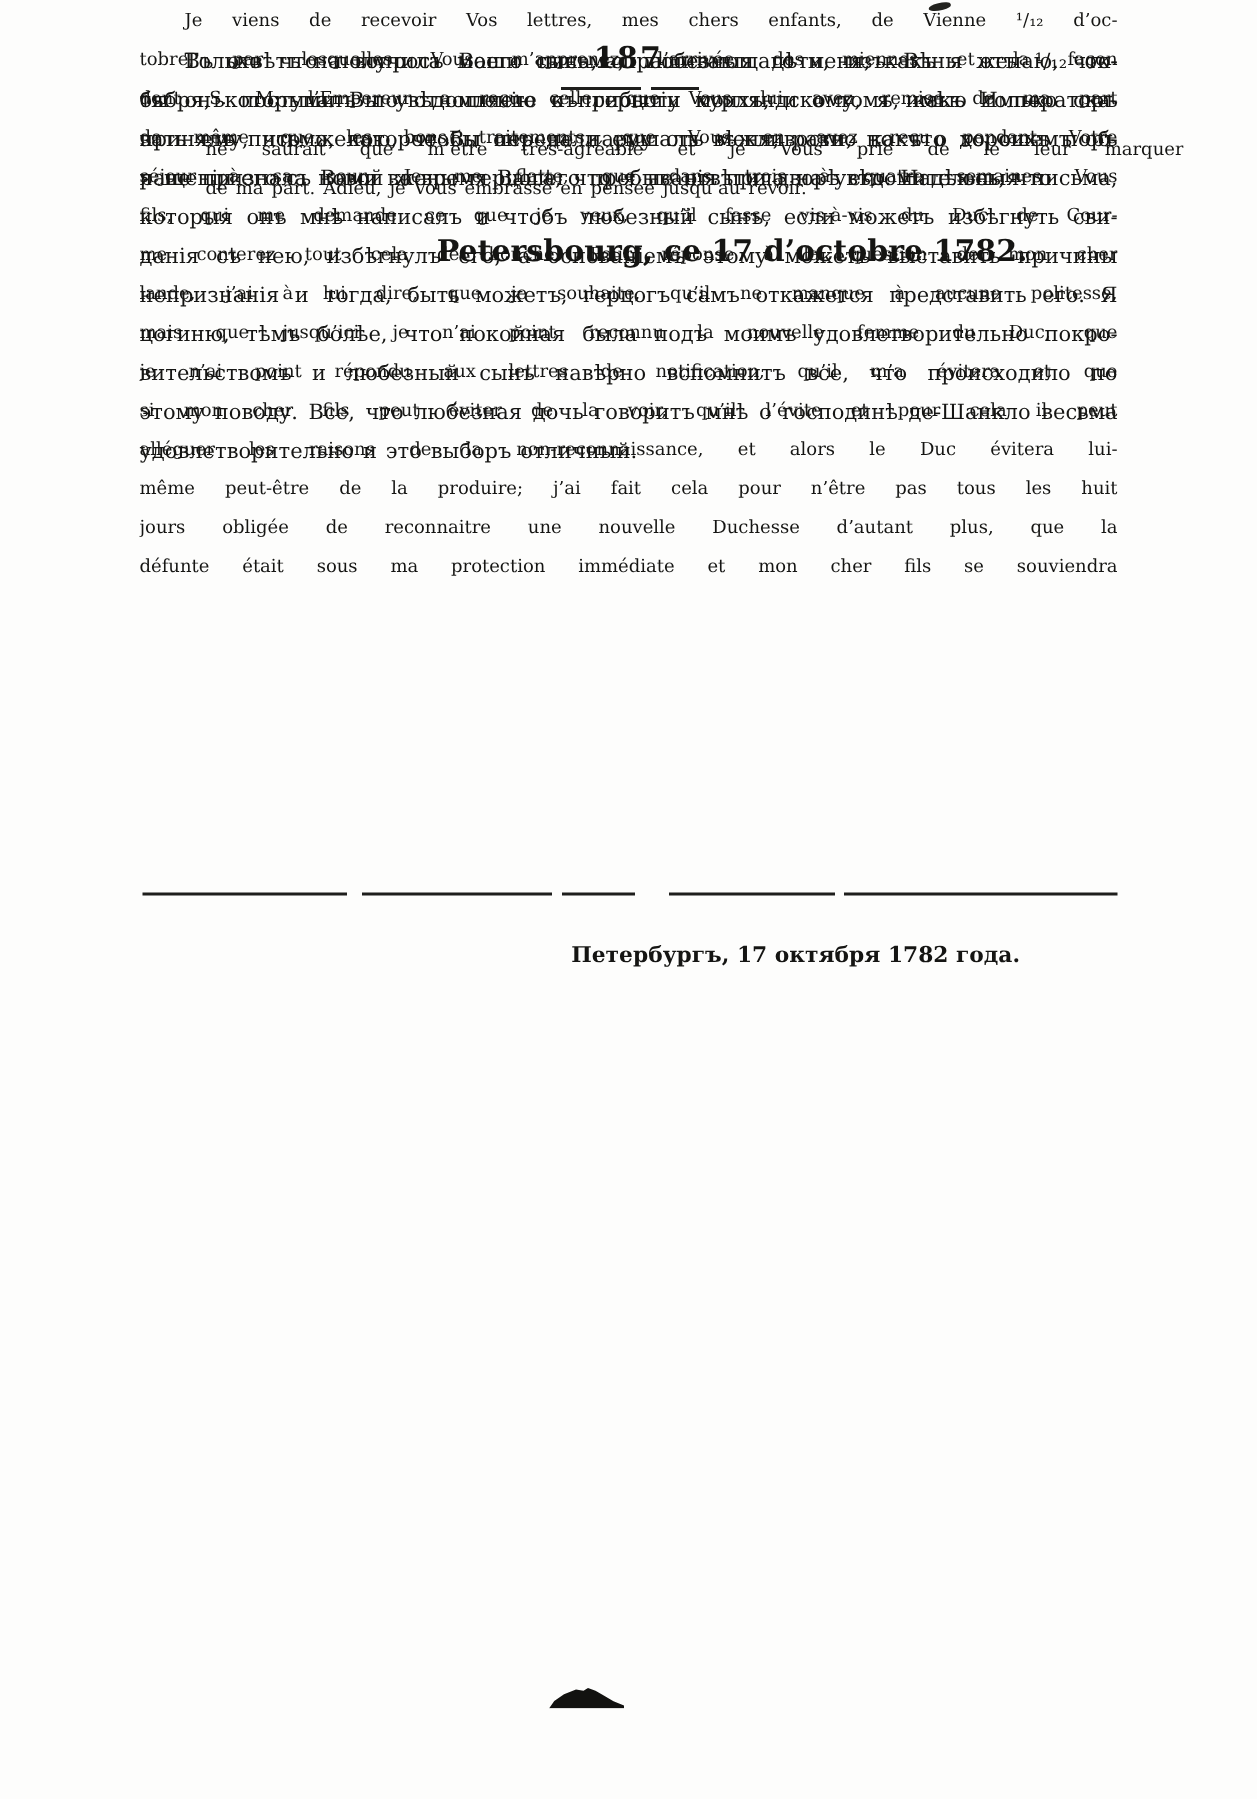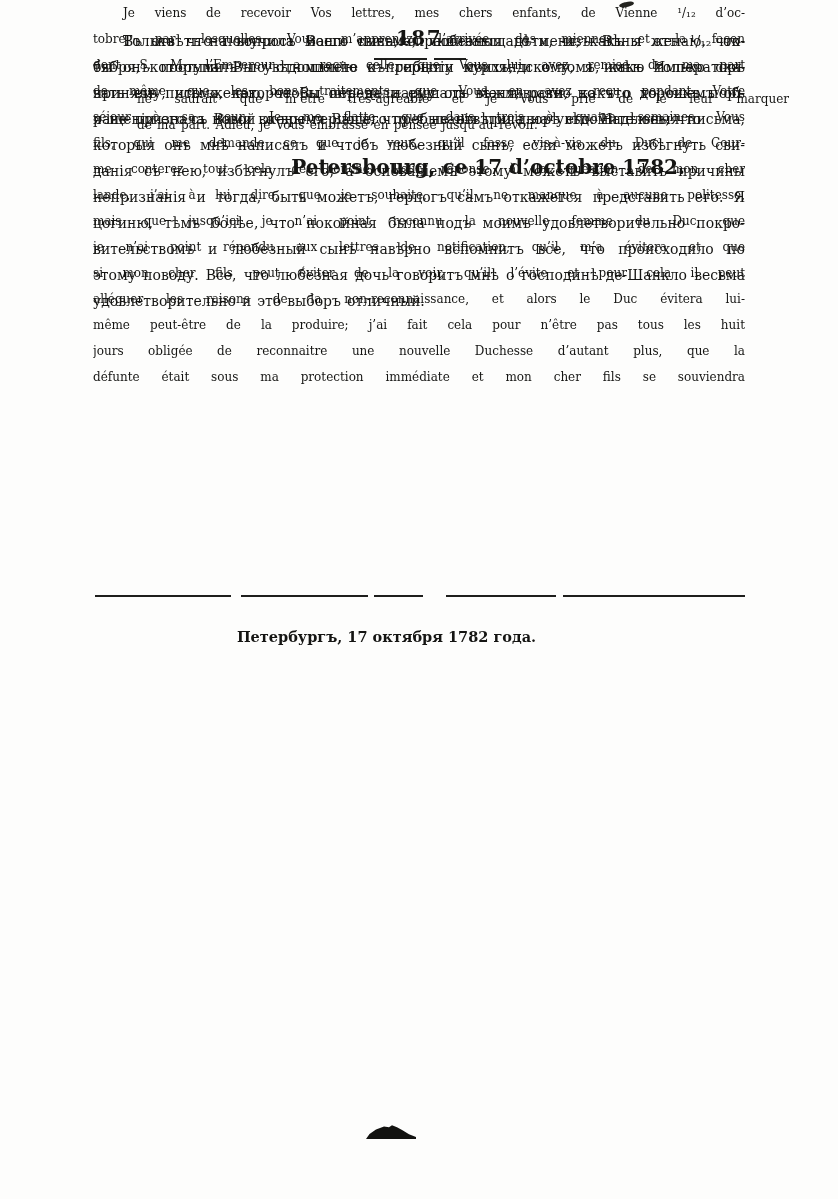--- a/index.html
+++ b/index.html
@@ -57,21 +57,21 @@
     top: 595px; left: 95px; width: 650px; height: 2px;
     background: linear-gradient(to right,
       #1e1e1c 0 21%, transparent 21% 22.5%,
       #1e1e1c 22.5% 42%, transparent 42% 43%,
       #1e1e1c 43% 50.5%, transparent 50.5% 54%,
       #1e1e1c 54% 71%, transparent 71% 72%,
       #1e1e1c 72% 100%);
   }
 
   .dateline-ru {
-    top: 628px; text-align: center; padding-right: 65px;
+    top: 628px; text-align: right; padding-right: 65px;
     font-size: 14.5px; font-weight: bold; box-sizing: border-box;
   }
 
   
   .ornament {
     top: 1125px; left: 366px; width: 50px; height: 14px;
     background: #121210;
     clip-path: polygon(0% 100%, 7% 64%, 20% 32%, 36% 10%, 46% 16%, 52% 2%,
                        62% 16%, 73% 38%, 86% 66%, 100% 86%, 100% 100%);
   }

